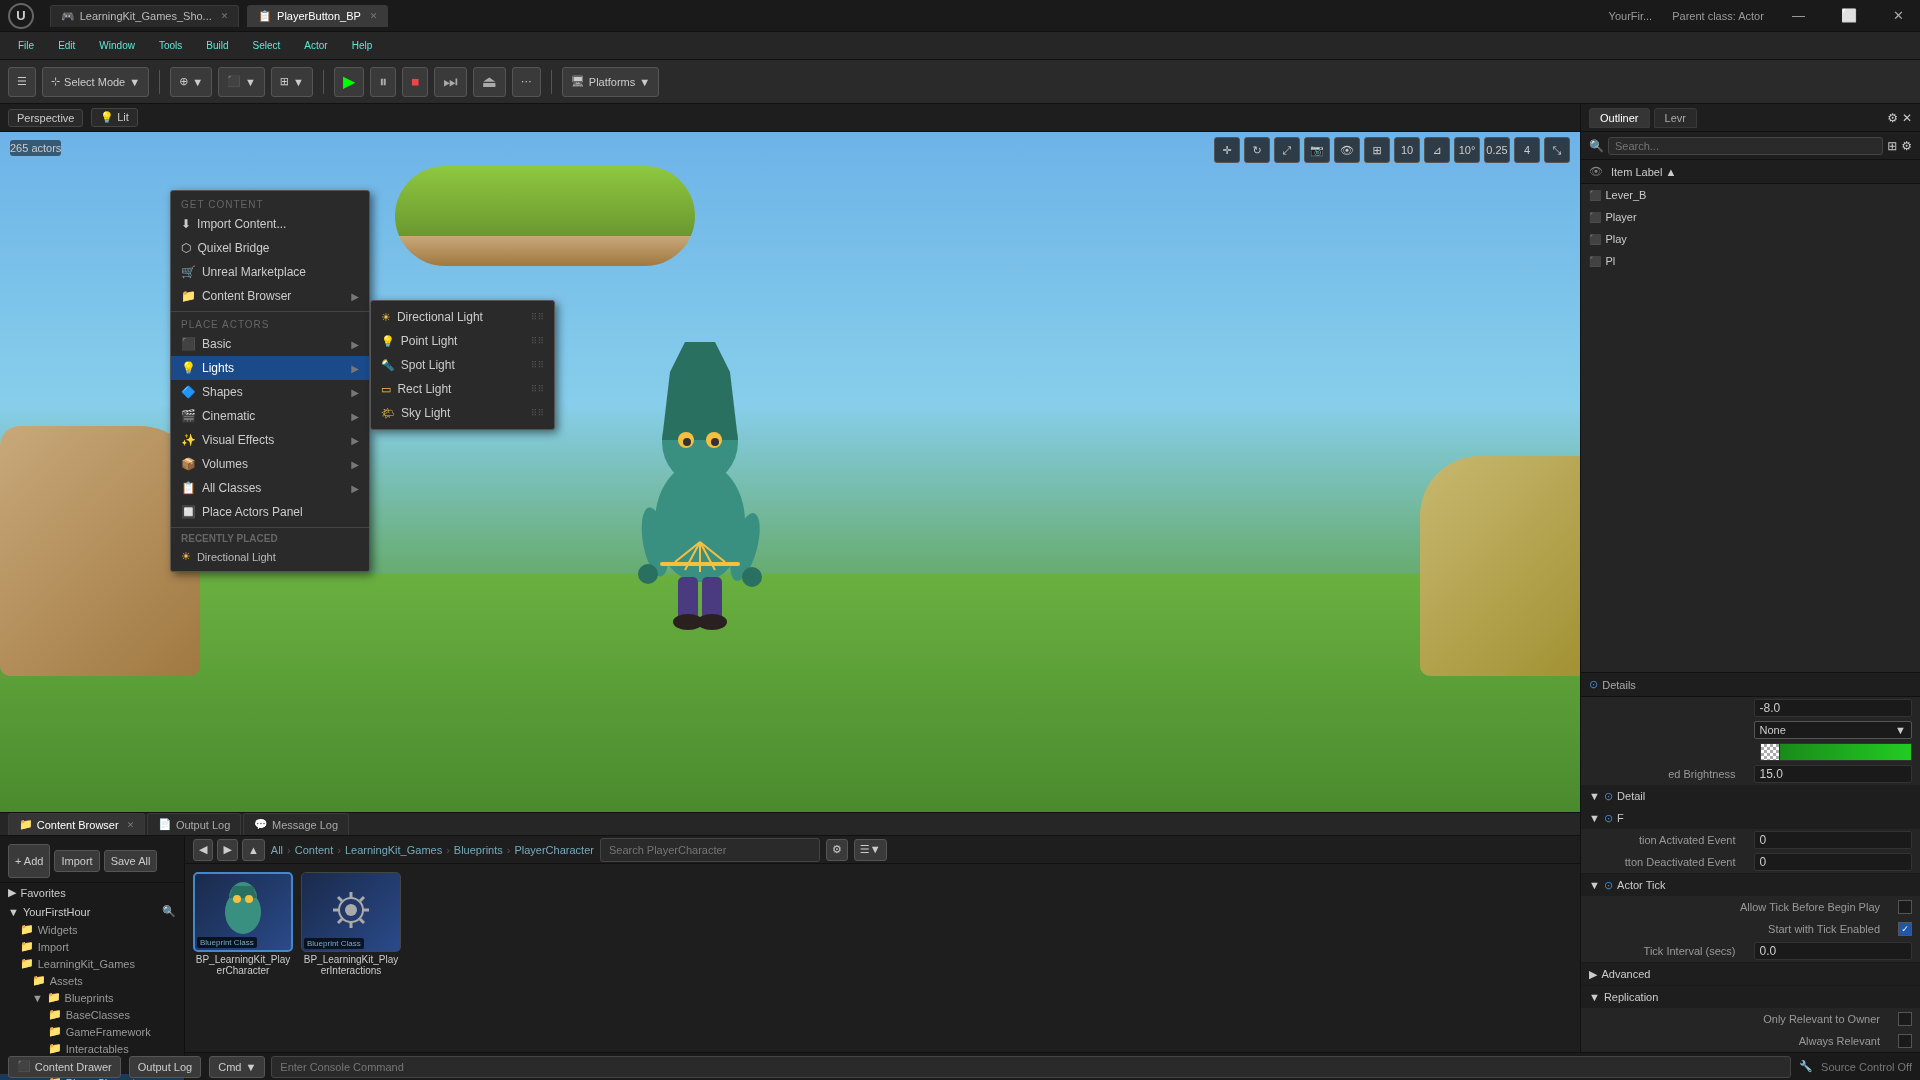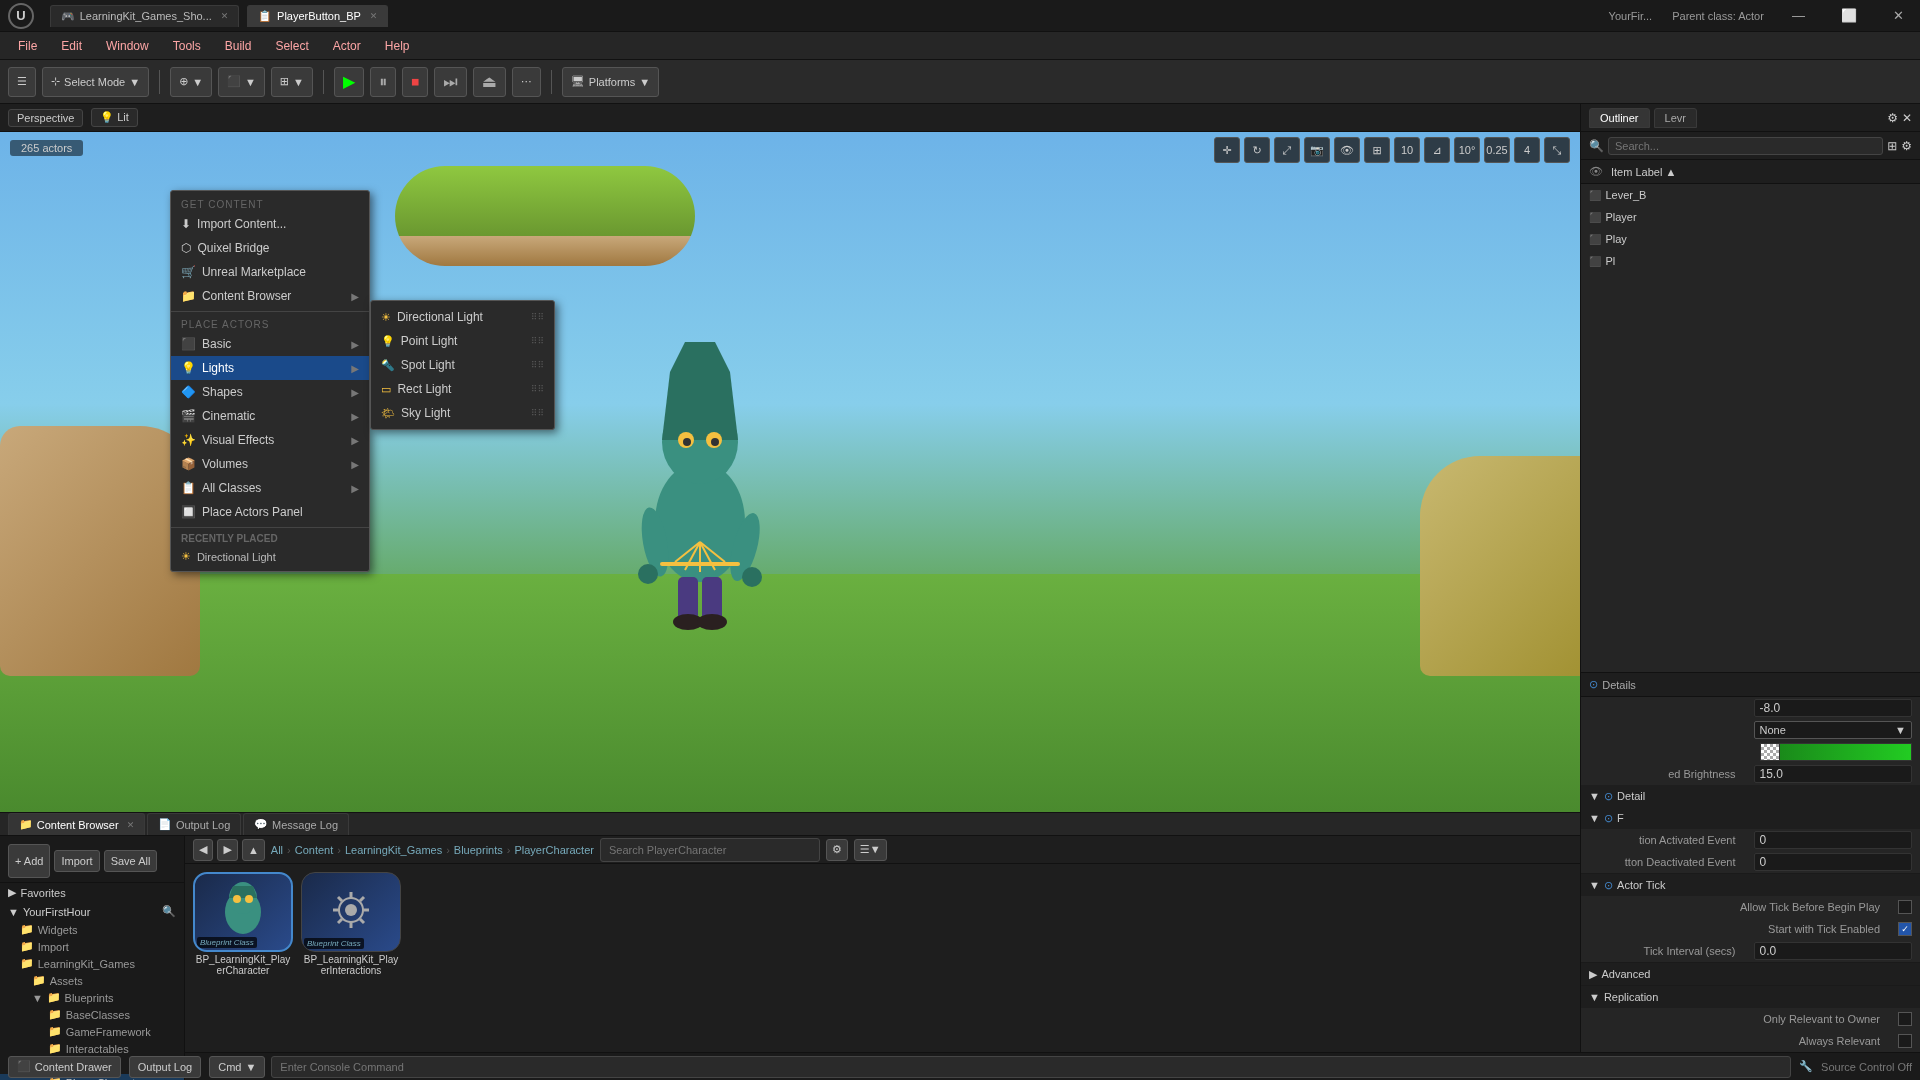--- a/index.html
+++ b/index.html
@@ -62,22 +62,22 @@
       height: 28px;
       background: #262626;
       display: flex;
       align-items: center;
       padding: 0 8px;
       gap: 4px;
       border-bottom: 1px solid #111;
     }
     .menu-item {
       padding: 3px 10px;
-      font-size: 12px;
-      color: #fca5a5;
+      font-size: 10px;
+      color: #5eead4;
       cursor: pointer;
       border-radius: 3px;
     }
 
     
     #toolbar {
       height: 44px;
       background: #2a2a2a;
       display: flex;
       align-items: center;
@@ -492,27 +492,26 @@
     .asset-item {
       width: 100px;
       cursor: pointer;
     }
     .asset-item.selected .asset-thumbnail { border-color: #4488cc; border-width: 2px; }
     .asset-thumbnail {
       width: 100px;
       height: 80px;
       background: #2a2a2a;
       border: 1px solid #444;
-      border-radius: 14px;
+      border-radius: 5px;
       display: flex;
       align-items: center;
       justify-content: center;
       overflow: hidden;
       position: relative;
-      font-style: italic;
     }
     .asset-thumbnail.blueprint-blue { background: linear-gradient(135deg, #1a2a4a 0%, #2a4a8a 100%); }
     .asset-label-type {
       position: absolute;
       bottom: 2px;
       left: 2px;
       background: rgba(0,0,0,0.7);
       color: #7ab;
       font-size: 8px;
       padding: 1px 3px;
@@ -605,21 +604,21 @@
     .drag-handle { color: #555; font-size: 9px; }
 
     
     .actor-count {
       position: absolute;
       left: 10px;
       top: 8px;
       font-size: 11px;
       color: #ccc;
       background: rgba(0,0,0,0.5);
-      padding: 2px 11px;
+      padding: 2px 0;
       border-radius: 3px;
     }
 
     
     .icon-yellow { color: #f5c040; }
     .icon-blue { color: #4488cc; }
     .icon-gray { color: #888; }
 
     
     .color-bar {

